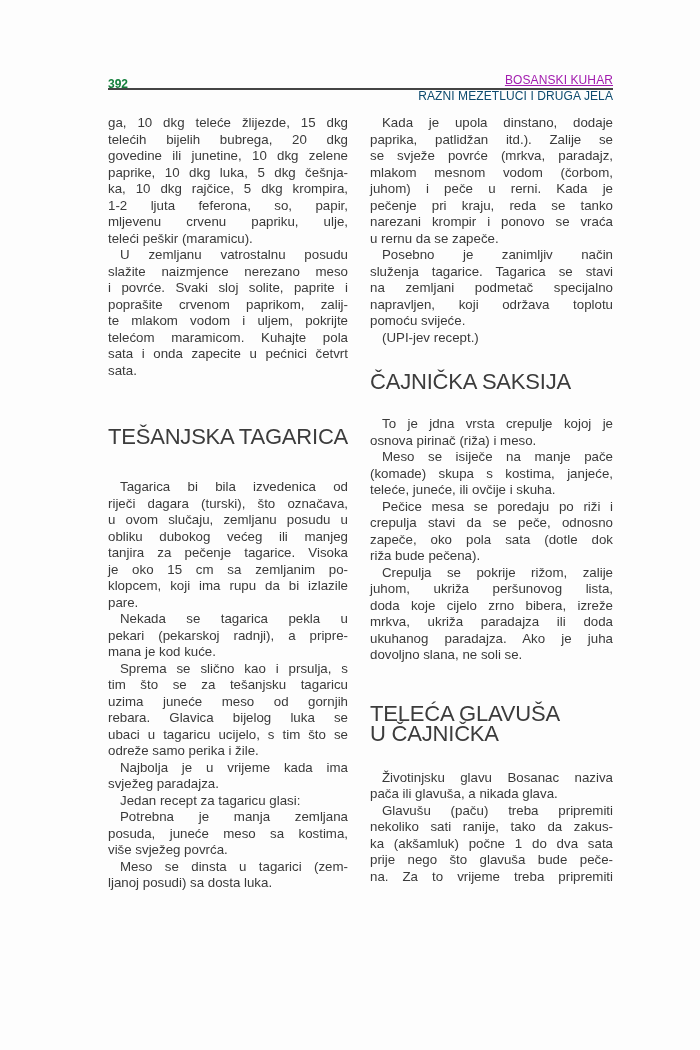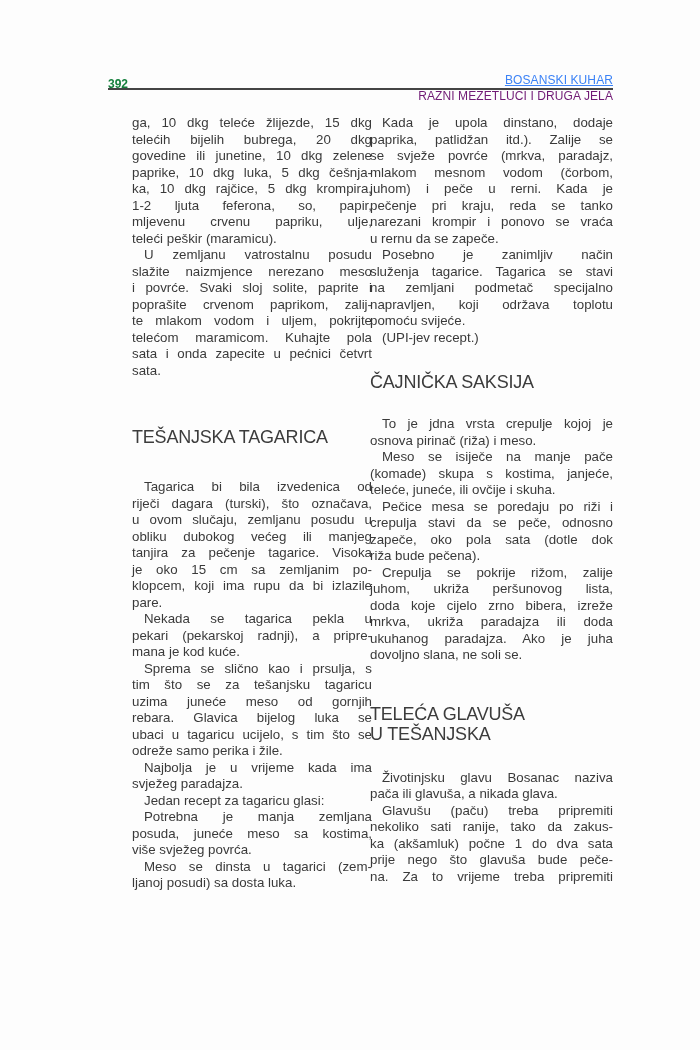--- a/index.html
+++ b/index.html
@@ -3,30 +3,30 @@
 <meta charset="utf-8">
 <style>
   html, body { margin: 0; padding: 0; }
   body {
     width: 700px; height: 1050px; background: #fdfdfd; position: relative;
     overflow: hidden; color: #333;
     font-family: "Liberation Sans", sans-serif;
   }
   .header { position: absolute; left: 108px; top: 70px; width: 505px; }
   .hdr-rule { position: absolute; left: 0; top: 18px; width: 505px; height: 1.5px; background: #444; }
-  .book-title { position: absolute; right: 0; top: 3px; font-size: 12px; color: #3b82f6; text-decoration: underline; letter-spacing: 0.1px; }
+  .book-title { position: absolute; right: 0; top: 3px; font-size: 12px; color: #a21caf; text-decoration: underline; letter-spacing: 0.1px; }
   .page-num { position: absolute; left: 0; top: 7px; font-size: 12px; font-weight: bold; color: #15803d; }
-  .chapter { position: absolute; right: 0; top: 19px; font-size: 12px; color: #701a75; letter-spacing: 0.1px; }
+  .chapter { position: absolute; right: 0; top: 19px; font-size: 12px; color: #0c4a6e; letter-spacing: 0.1px; }
   .col { position: absolute; top: 115px; width: 240px; }
-  .col-left { left: 108px; margin-left: 24px; }
+  .col-left { left: 108px; }
   .col-right { left: 370px; width: 243px; }
   .line { font-size: 13.3px; line-height: 16.5px; height: 16.5px; white-space: nowrap; color: #3a3a3a; }
   .just { text-align: justify; text-align-last: justify; }
   .indent { padding-left: 12px; }
-  .heading { font-size: 18px; line-height: 20px; color: #3c3c3c; white-space: nowrap; letter-spacing: -0.2px; }
+  .heading { font-size: 22px; line-height: 20px; color: #3c3c3c; white-space: nowrap; letter-spacing: -0.2px; }
 </style>
 </head>
 <body>
 
 <div class="header">
   <div class="book-title">BOSANSKI KUHAR</div>
   <div class="hdr-rule"></div>
   <div class="page-num">392</div>
   <div class="chapter">RAZNI MEZETLUCI I DRUGA JELA</div>
 </div>
@@ -144,21 +144,21 @@
     <div class="line just">juhom, ukriža peršunovog lista,</div>
     <div class="line just">doda koje cijelo zrno bibera, izreže</div>
     <div class="line just">mrkva, ukriža paradajza ili doda</div>
     <div class="line just">ukuhanog paradajza. Ako je juha</div>
     <div class="line">dovoljno slana, ne soli se.</div>
   </div>
 
   <div style="height:40px"></div>
   <div>
     <div class="heading">TELEĆA GLAVUŠA</div>
-    <div class="heading">U TEŠANJSKA</div>
+    <div class="heading">U ČAJNIČKA</div>
   </div>
   <div style="height:26px"></div>
 
   <div>
     <div class="line just indent">Životinjsku glavu Bosanac naziva</div>
     <div class="line">pača ili glavuša, a nikada glava.</div>
   </div>
   <div>
     <div class="line just indent">Glavušu (paču) treba pripremiti</div>
     <div class="line just">nekoliko sati ranije, tako da zakus-</div>

